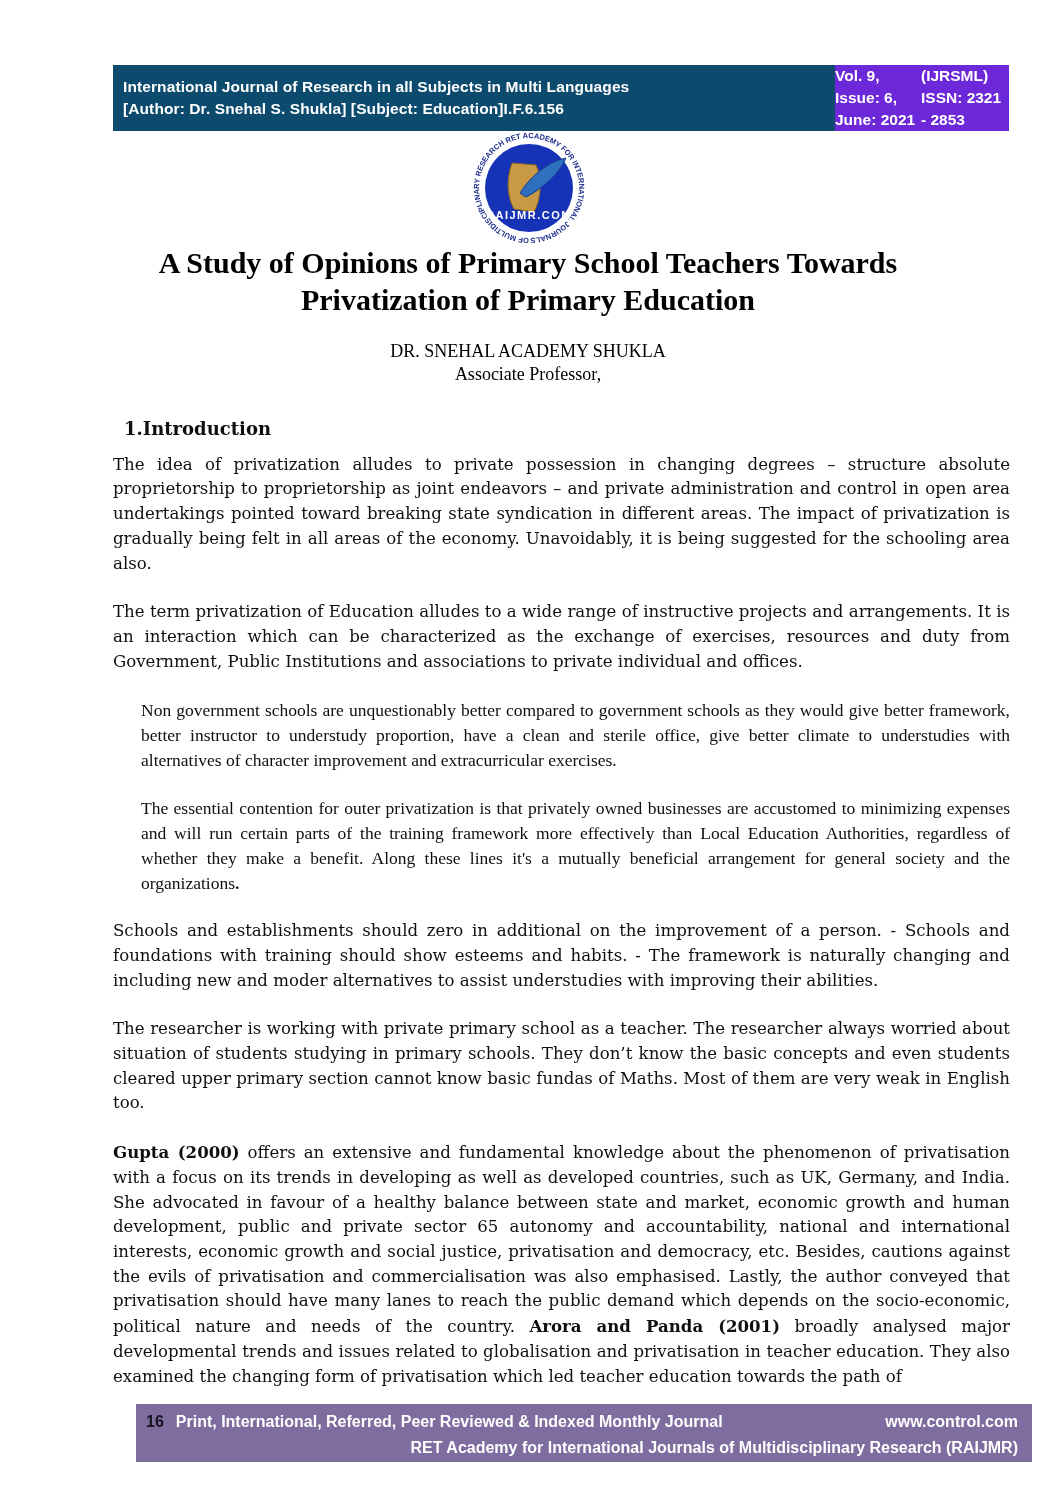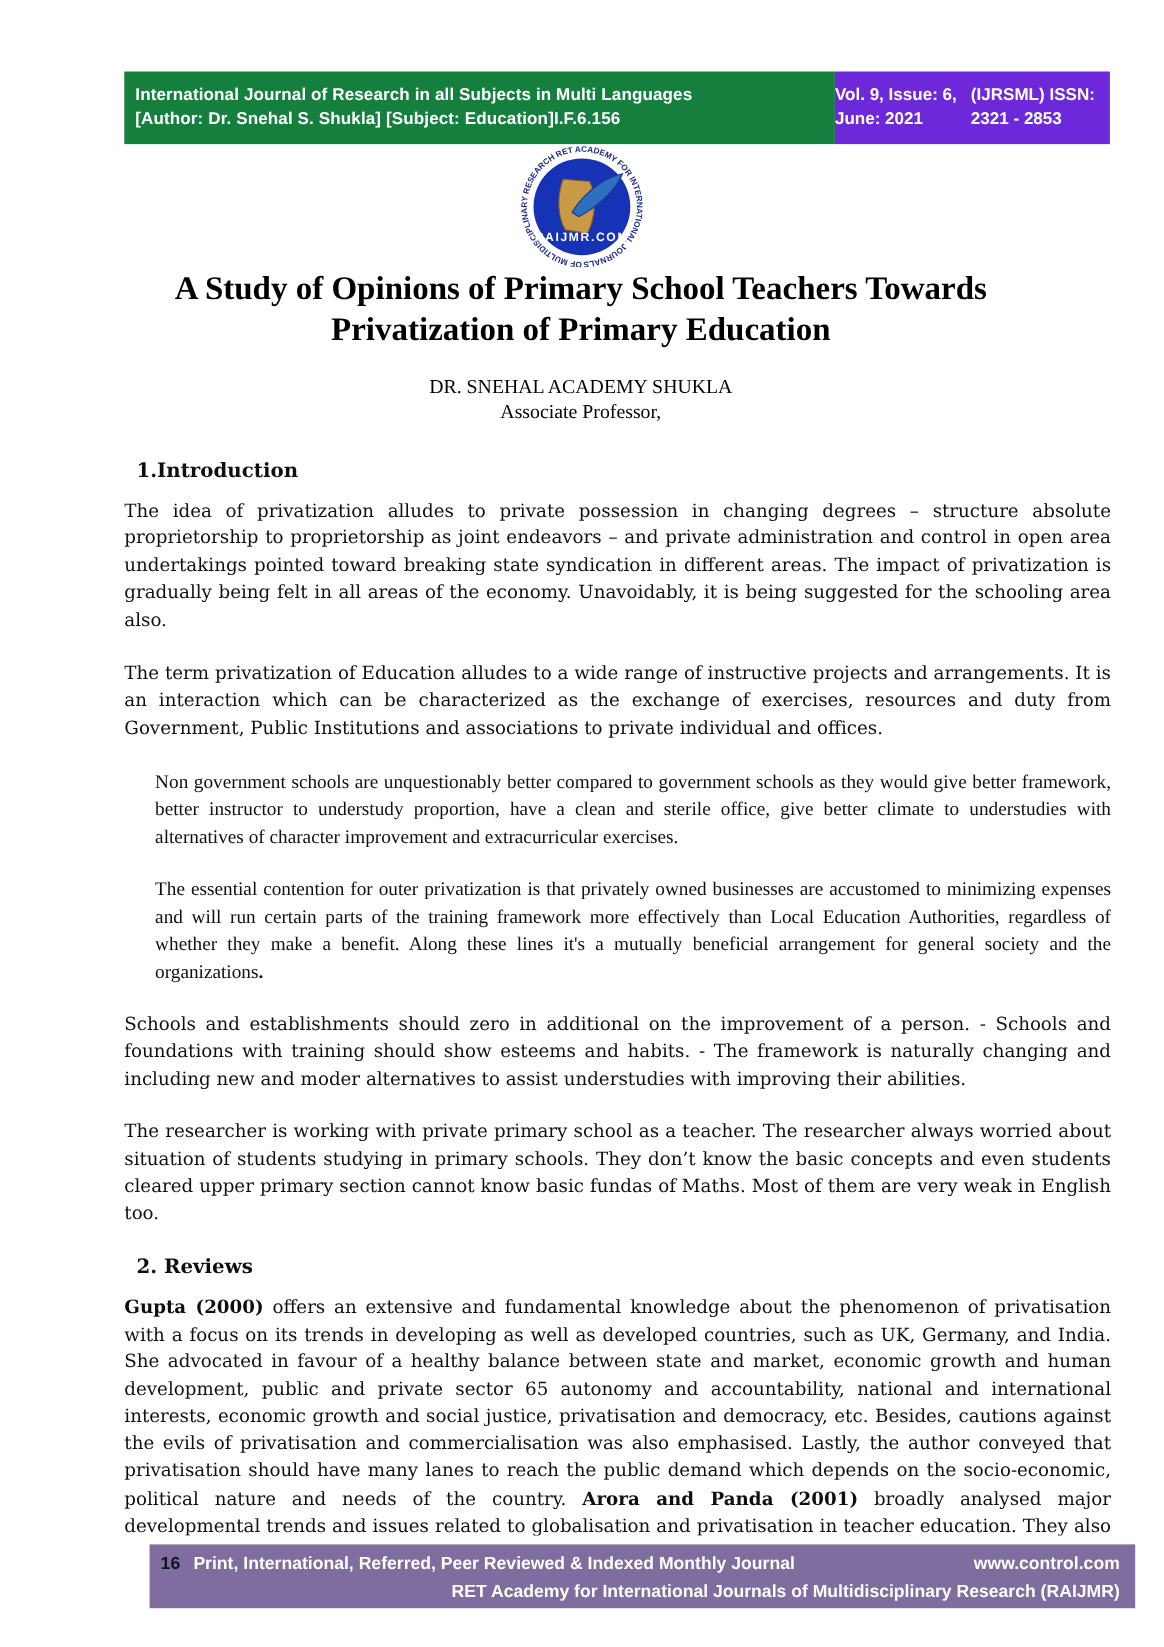--- a/index.html
+++ b/index.html
@@ -6,21 +6,21 @@
   #page {
     position:relative; width:1058px; height:1497px; background:#ffffff;
     font-family:"Liberation Serif", serif; color:#0f0f0f; overflow:hidden;
   }
   
   #header {
     position:absolute; left:113px; top:65px; width:896px; height:66px;
     display:flex; font-family:"Liberation Sans", sans-serif;
   }
   #header .hleft {
-    width:646px; height:100%; background:#15803d; color:#ffffff;
+    width:722px; height:100%; background:#0c4a6e; color:#ffffff;
     display:flex; flex-direction:column; justify-content:center;
     padding-left:10px; box-sizing:border-box; font-weight:bold; font-size:15.5px;
     line-height:22px; letter-spacing:0.1px;
   }
   #header .hright {
     flex:1; height:100%; background:#6d28d9; color:#ffffff;
     display:flex; flex-direction:row; justify-content:center; align-items:center;
     font-weight:bold; font-size:15.5px; line-height:22px;
   }
   
@@ -97,21 +97,20 @@
   </div>
 
   <div id="article">
       <h3>1.Introduction</h3>
       <p class="dark"><span>The idea of privatization alludes to private possession in changing degrees – structure absolute proprietorship to proprietorship as joint endeavors – and private administration and control in open area undertakings pointed toward breaking state syndication in different areas. The impact of privatization is gradually being felt in all areas of the economy. Unavoidably, it is being suggested for the schooling area also.</span></p>
       <p class="dark"><span>The term privatization of Education alludes to a wide range of instructive projects and arrangements. It is an interaction which can be characterized as the exchange of exercises, resources and duty from Government, Public Institutions and associations to private individual and offices.</span></p>
       <p class="light"><span>Non government schools are unquestionably better compared to government schools as they would give better framework, better instructor to understudy proportion, have a clean and sterile office, give better climate to understudies with alternatives of character improvement and extracurricular exercises.</span></p>
       <p class="light"><span>The essential contention for outer privatization is that privately owned businesses are accustomed to minimizing expenses and will run certain parts of the training framework more effectively than Local Education Authorities, regardless of whether they make a benefit. Along these lines it's a mutually beneficial arrangement for general society and the organizations</span><span style="font-weight: bold;">.</span></p>
       <p class="dark"><span>Schools and establishments should zero in additional on the improvement of a person. - Schools and foundations with training should show esteems and habits. - The framework is naturally changing and including new and moder alternatives to assist understudies with improving their abilities.</span></p>
       <p class="dark"><span>The researcher is working with private primary school as a teacher. The researcher always worried about situation of students studying in primary schools. They don’t know the basic concepts and even students cleared upper primary section cannot know basic fundas of Maths. Most of them are very weak in English too.</span></p>
-      <h3>2. Reviews</h3>
       <p class="dark"><span style="font-weight: bold;">Gupta (2000)</span><span> offers an extensive and fundamental knowledge about the phenomenon of privatisation with a focus on its trends in developing as well as developed countries, such as UK, Germany, and India. She advocated in favour of a healthy balance between state and market, economic growth and human development, public and private sector 65 autonomy and accountability, national and international interests, economic growth and social justice, privatisation and democracy, etc. Besides, cautions against the evils of privatisation and commercialisation was also emphasised. Lastly, the author conveyed that privatisation should have many lanes to reach the public demand which depends on the socio-economic, political nature and needs of the country. </span><span style="font-weight: bold;">Arora and Panda (2001)</span><span> broadly analysed major developmental trends and issues related to globalisation and privatisation in teacher education. They also examined the changing form of privatisation which led teacher education towards the path of</span></p>
     </div>
 
   <div id="footer">
     <div class="row1">
       <span class="pageno">16</span>
       <span>Print, International, Referred, Peer Reviewed &amp; Indexed Monthly Journal</span>
       <span class="spacer"></span>
       <a href="#">www.control.com</a>
     </div>

